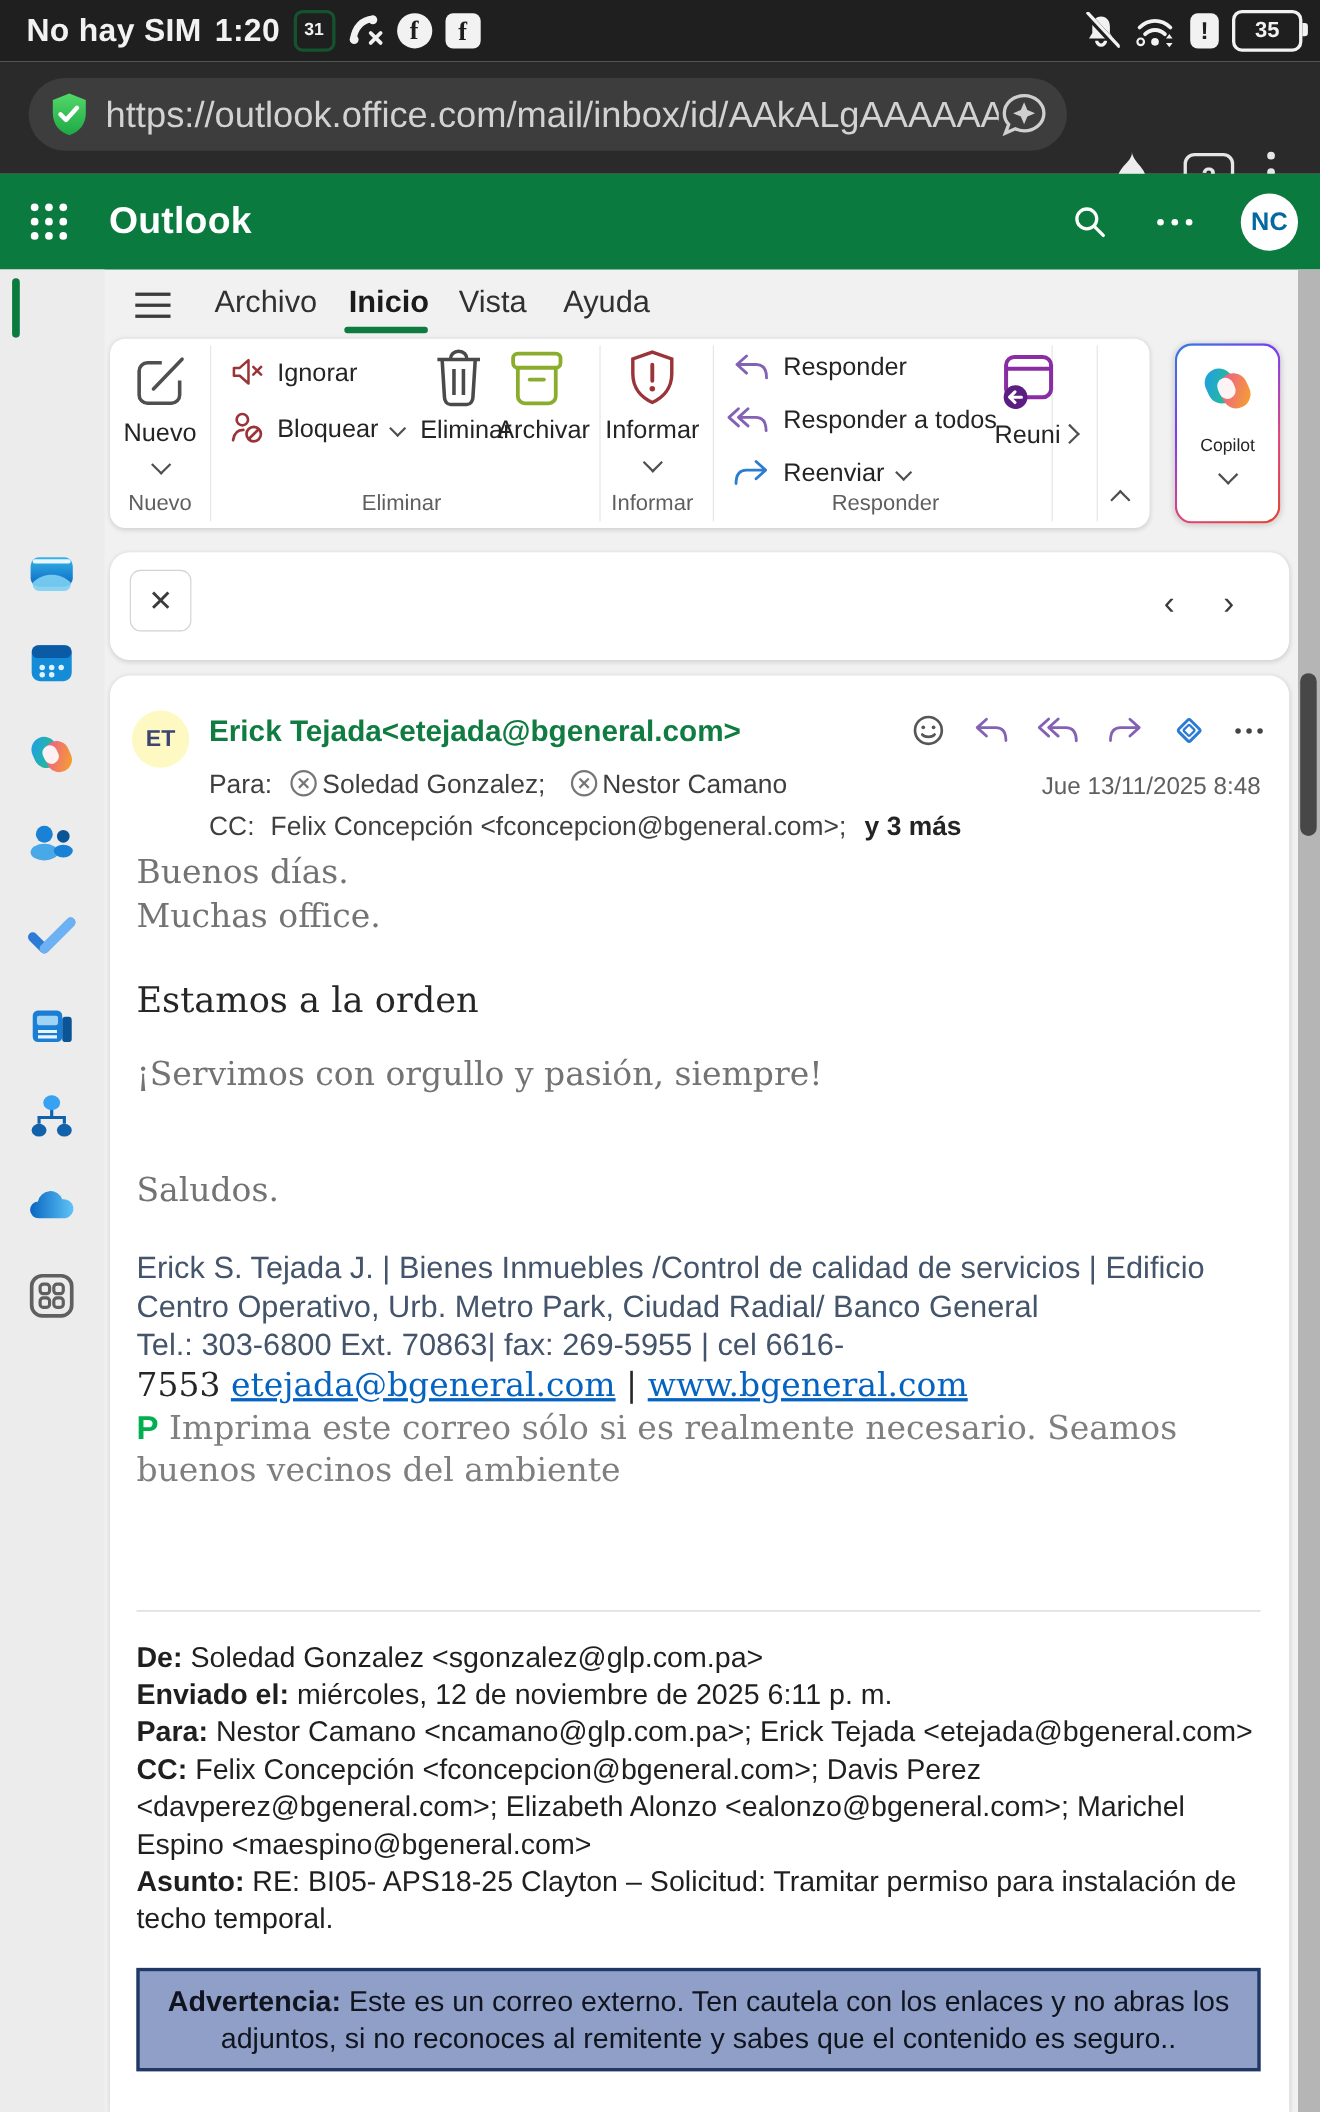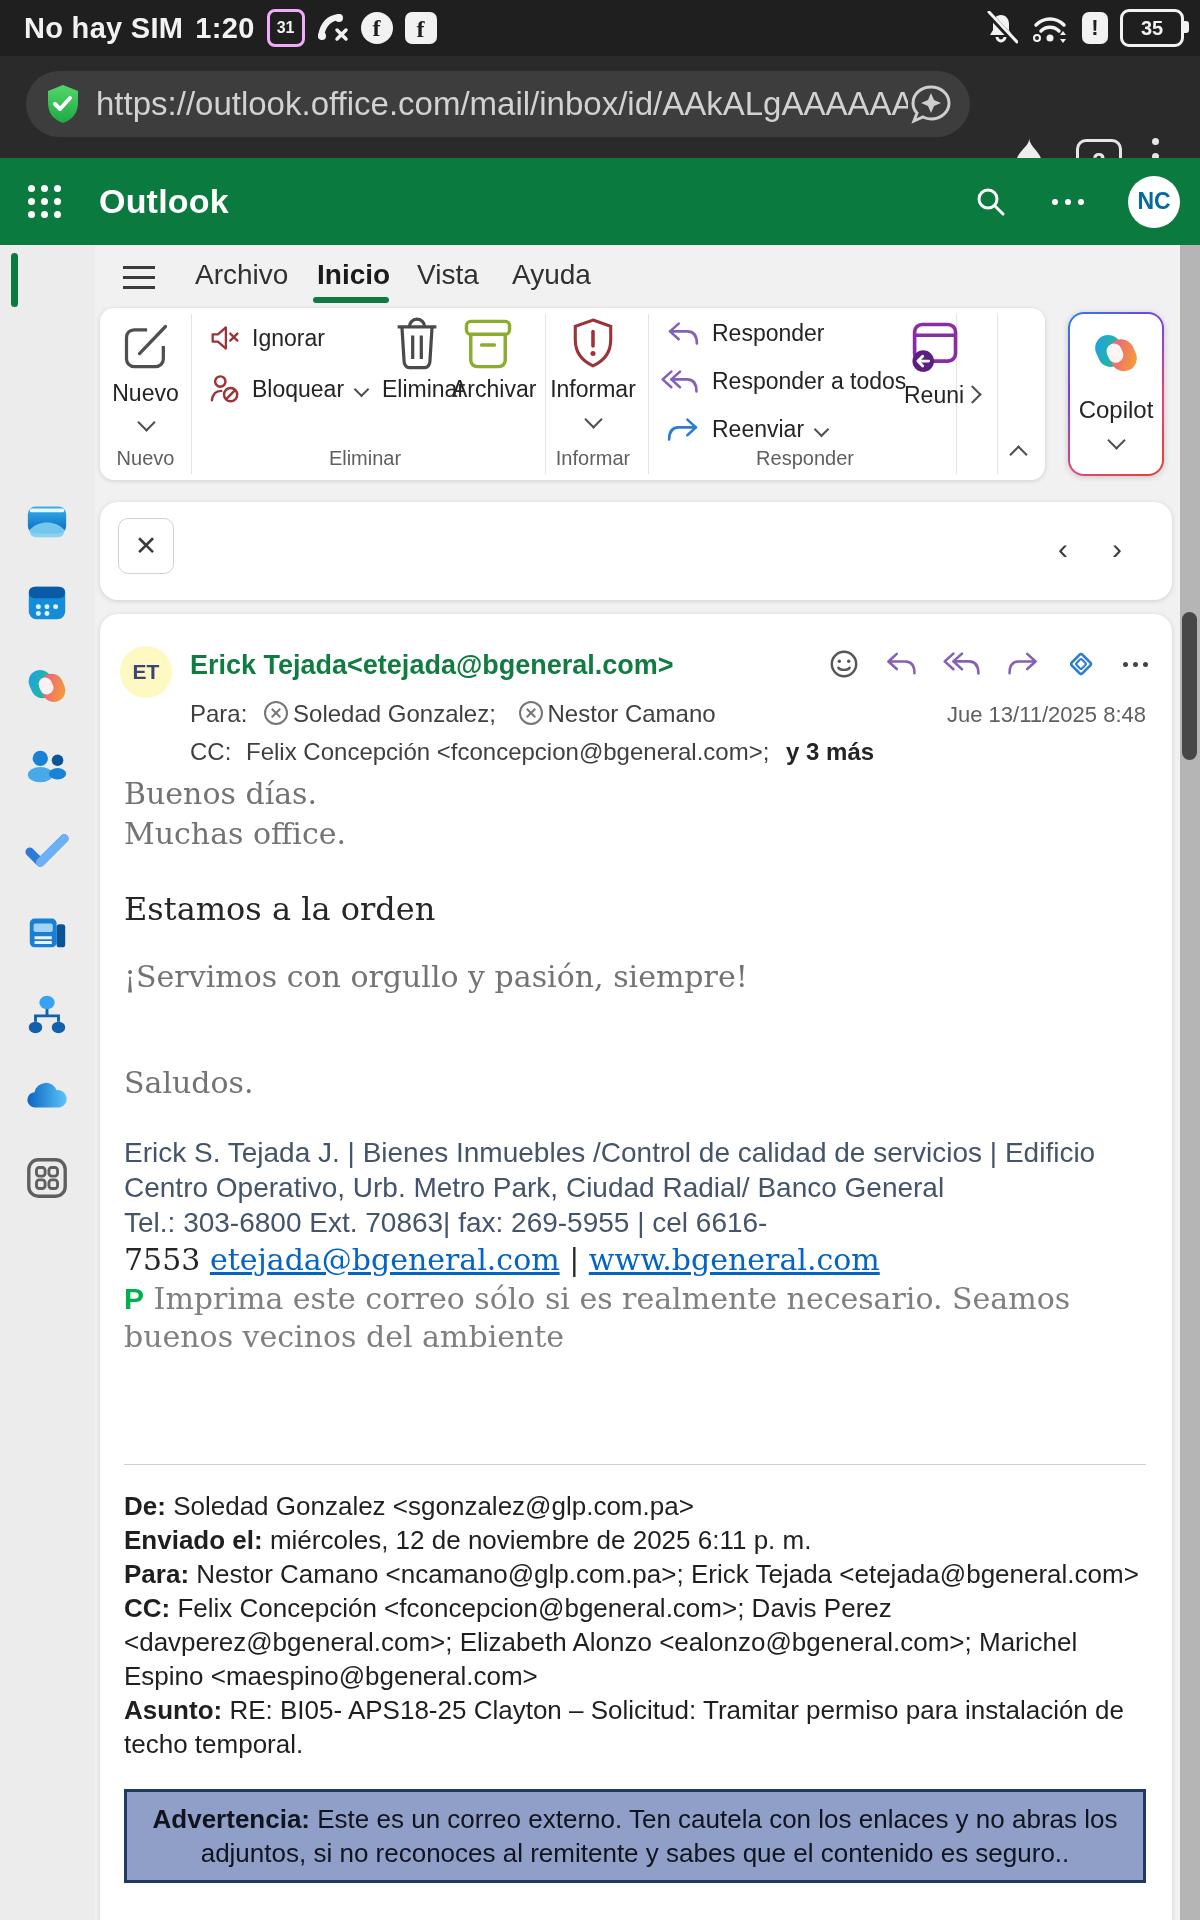--- a/index.html
+++ b/index.html
@@ -4,21 +4,21 @@
 <style>
   html,body{margin:0;padding:0;background:#000;}
   #screen{position:relative;width:1200px;height:1920px;overflow:hidden;background:#f1f1f1;
           font-family:"Liberation Sans",sans-serif;padding-left:12px;-webkit-font-smoothing:antialiased;}
   .abs{position:absolute;}
   
   #statusbar{left:0;top:0;width:1200px;height:56px;background:#1f1f1f;display:flex;align-items:center;color:#f2f2f2;}
   .sb-left{display:flex;align-items:center;gap:12px;padding-left:24px;flex:1;}
   .sb-right{display:flex;align-items:center;gap:12px;padding-right:16px;}
   .sb-text{font-size:29px;font-weight:600;letter-spacing:.3px;}
-  .cal-ic{width:32px;height:32px;border:3px solid #f0abfc;border-radius:8px;display:flex;align-items:center;justify-content:center;font-size:16px;font-weight:700;}
+  .cal-ic{width:32px;height:32px;border:3px solid #14532d;border-radius:8px;display:flex;align-items:center;justify-content:center;font-size:16px;font-weight:700;}
   .fb-c{width:32px;height:32px;background:#f2f2f2;border-radius:50%;color:#1f1f1f;font-weight:700;font-size:24px;display:flex;align-items:center;justify-content:center;font-family:"Liberation Serif",serif;}
   .fb-s{width:32px;height:32px;background:#f2f2f2;border-radius:7px;color:#1f1f1f;font-weight:700;font-size:24px;display:flex;align-items:flex-end;justify-content:center;font-family:"Liberation Serif",serif;line-height:30px;}
   .batt{width:58px;height:32px;border:3px solid #f2f2f2;border-radius:9px;display:flex;align-items:center;justify-content:center;font-size:20px;font-weight:700;position:relative;}
   .batt:after{content:"";position:absolute;right:-8px;top:9px;width:5px;height:12px;background:#f2f2f2;border-radius:0 3px 3px 0;}
   .alert-ic{width:26px;height:32px;background:#f2f2f2;border-radius:7px;color:#1f1f1f;font-weight:800;font-size:22px;display:flex;align-items:center;justify-content:center;}
   
   #browserbar{left:0;top:56px;width:1200px;height:102px;background:#2a2a2a;}
   #urlpill{position:absolute;left:26px;top:15px;width:944px;height:66px;background:#3d3d3d;border-radius:33px;display:flex;align-items:center;padding:0 16px 0 18px;box-sizing:border-box;}
   #urltext{flex:1;font-size:33px;color:#d2d2d2;white-space:nowrap;overflow:hidden;margin-left:14px;}
   
@@ -384,21 +384,21 @@
           </linearGradient>
         <linearGradient id="cg2" x1="0" y1="0" x2="1" y2="1">
             <stop offset="0" stop-color="#e850a1"></stop>
             <stop offset="1" stop-color="#f7a823"></stop>
           </linearGradient>
       </defs>
       <rect x="6" y="8" width="24" height="30" rx="12" fill="url(#cg1)" transform="rotate(-24 18 23)"></rect>
       <rect x="18" y="12" width="24" height="30" rx="12" fill="url(#cg2)" transform="rotate(-24 30 27)"></rect>
       <rect x="16" y="16" width="14" height="18" rx="7" fill="#fff" opacity=".92" transform="rotate(-24 23 25)"></rect>
     </svg>
-    <div style="font-size:24px;color:#242424;margin-top:14px;">Copilot</div>
+    <div style="font-size:16px;color:#242424;margin-top:14px;">Copilot</div>
     <span class="chev" style="margin-top:10px;"></span>
   </div>
 
   <div id="subjectcard" class="abs card" style="position:absolute;">
     <div class="xbtn">✕</div>
     <span class="navchev" style="left:958px;">‹</span>
     <span class="navchev" style="left:1012px;">›</span>
   </div>
 
   <div id="readingcard" class="abs card" style="position:absolute;">

